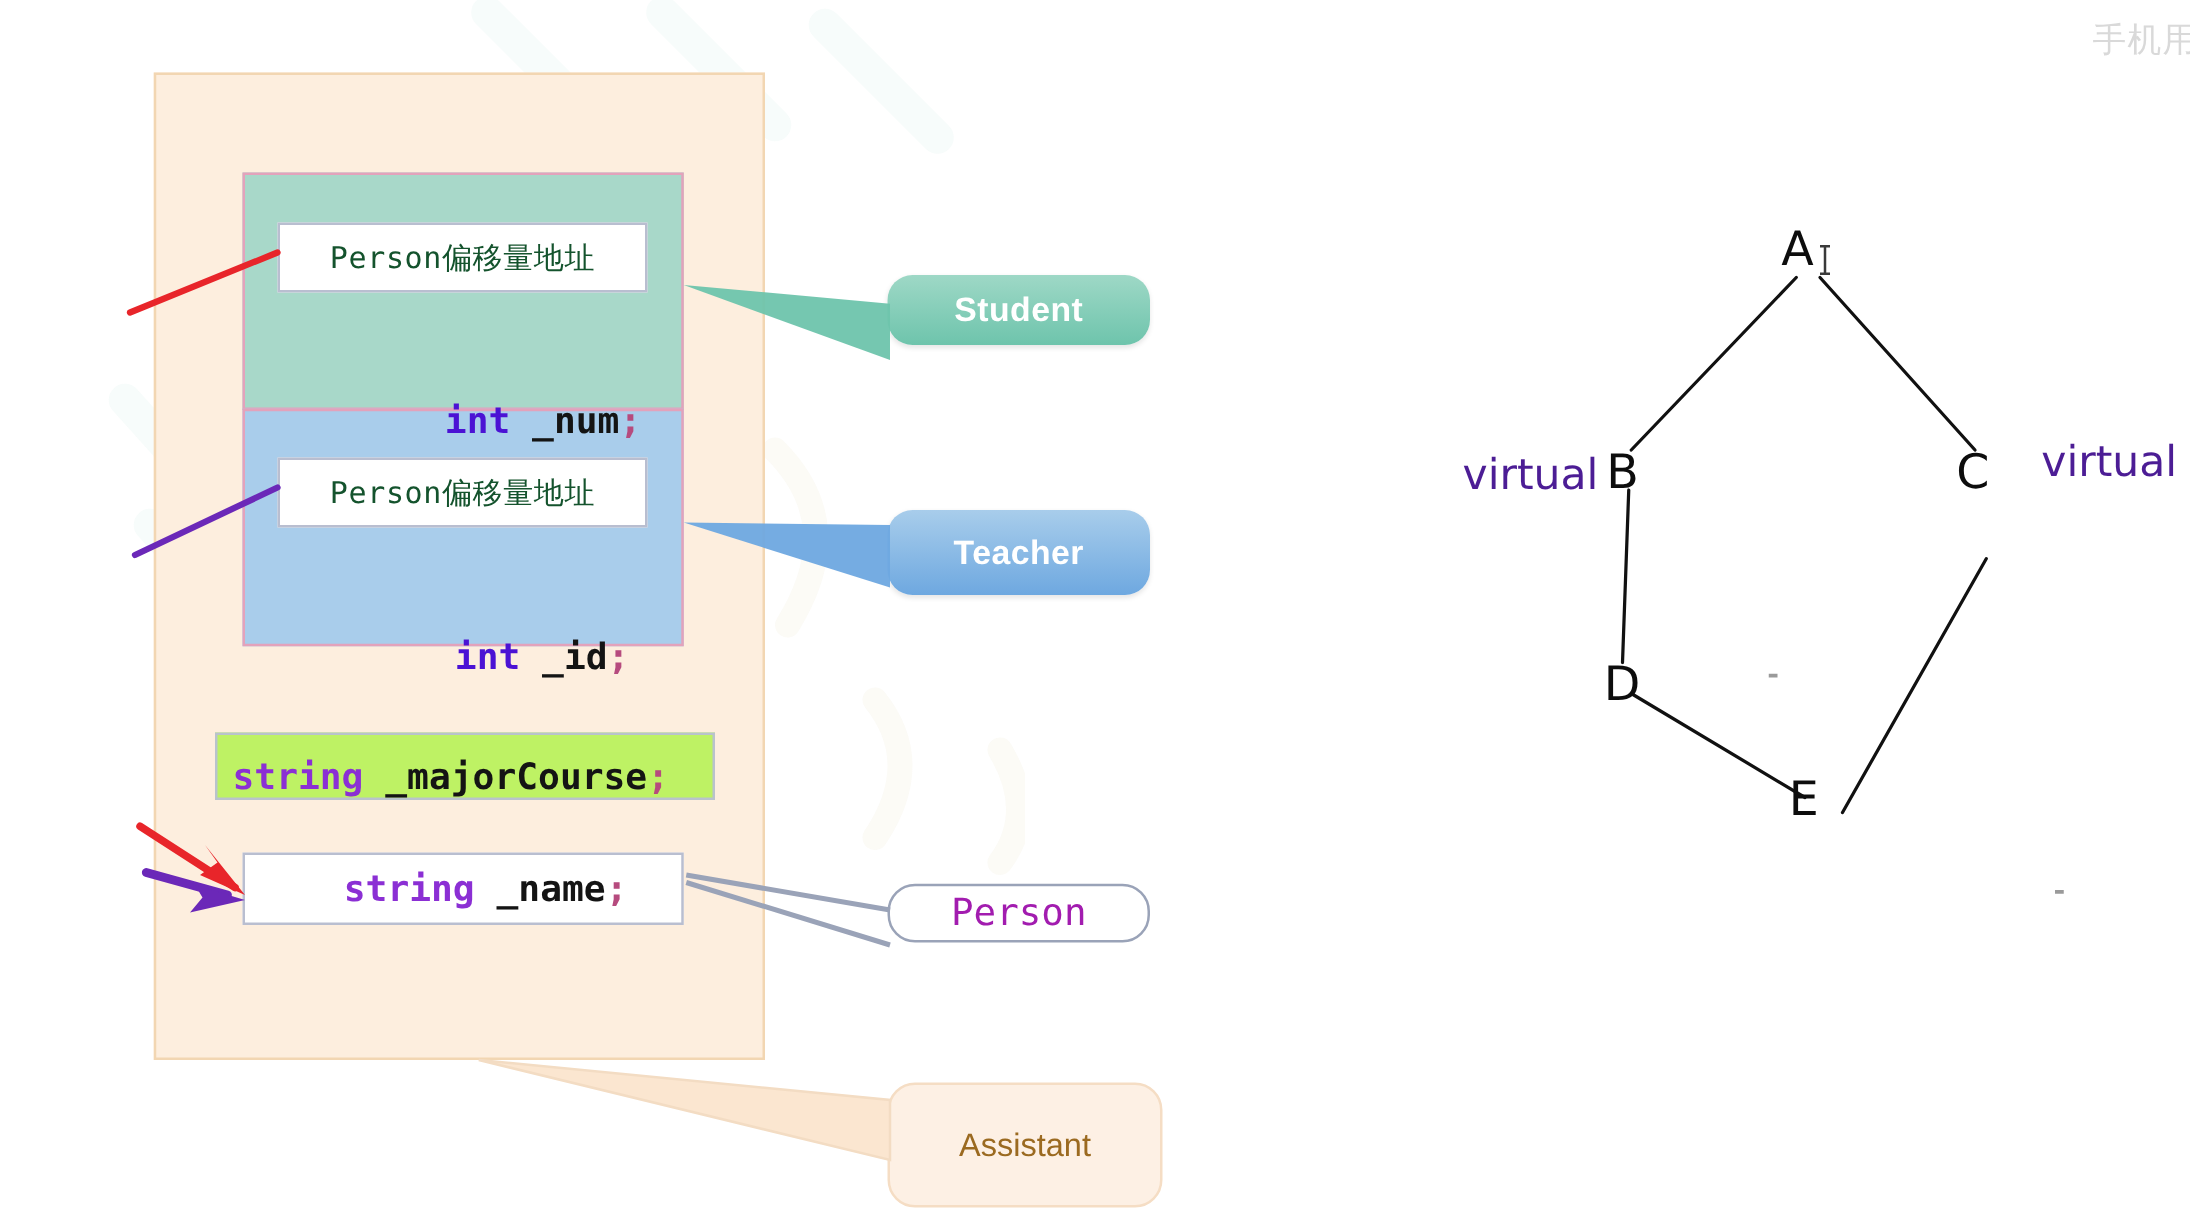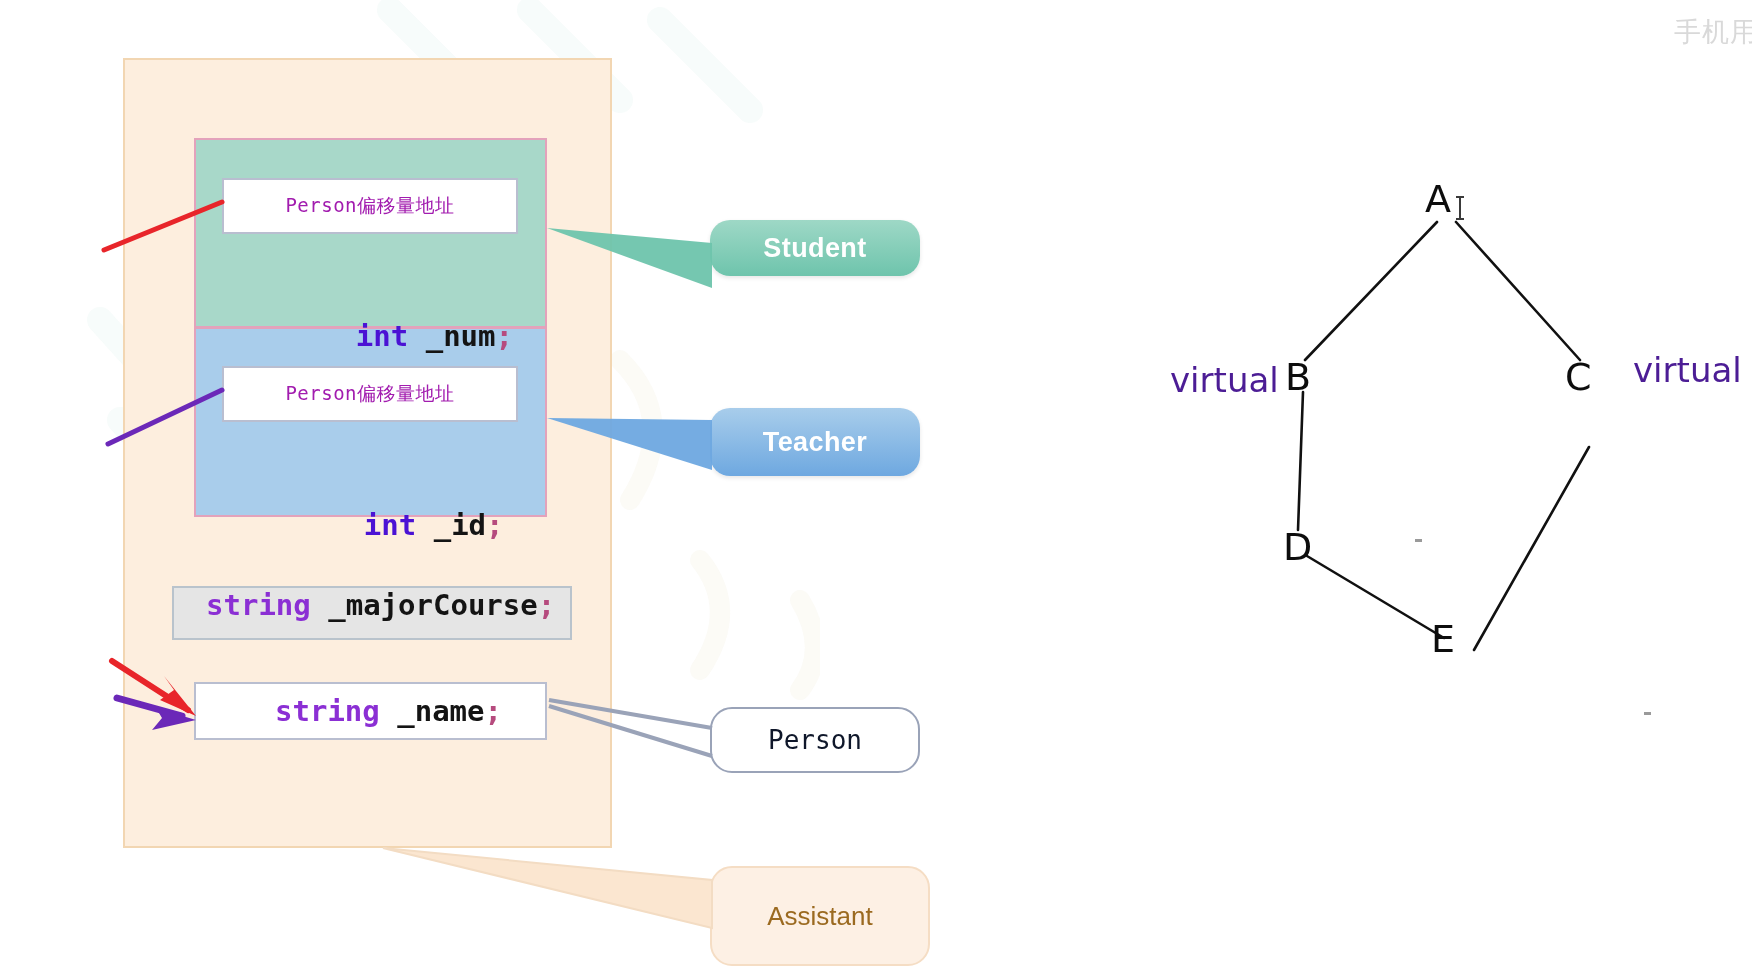--- a/index.html
+++ b/index.html
@@ -86,31 +86,31 @@
   .slot-vptr-2 { left: 222px; top: 366px; width: 296px; height: 56px; }
   .slot-name   { left: 194px; top: 682px; width: 353px; height: 58px; padding-left: 36px; }
 
   .slot-major {
     position: absolute;
     left: 172px;
     top: 586px;
     width: 400px;
     height: 54px;
     box-sizing: border-box;
-    background: #e5e5e5;
+    background: #bef264;
     border: 2px solid #b9c3cc;
     display: flex;
-    align-items: flex-start;
-    padding-left: 32px;
+    align-items: flex-end;
+    padding-left: 12px;
     font-family: "DejaVu Sans Mono", "Liberation Mono", monospace;
   }
 
   .vptr-text {
-    font-size: 19px;
-    color: #a21caf;
+    font-size: 24px;
+    color: #14532d;
     letter-spacing: 0.5px;
   }
 
   .member-line {
     position: absolute;
     font-family: "DejaVu Sans Mono", "Liberation Mono", monospace;
     font-size: 29px;
     font-weight: bold;
     color: #141414;
     white-space: pre;
@@ -160,25 +160,25 @@
     color: #ffffff;
     font-size: 27px;
     font-weight: bold;
     letter-spacing: 0.4px;
     box-shadow: 0 2px 4px rgba(0,0,0,0.10);
   }
   .bubble-person {
     left: 710px;
     top: 707px;
     width: 210px;
-    height: 66px;
+    height: 47px;
     background: #ffffff;
     border: 2px solid #9aa3b8;
-    color: #0f172a;
-    font-size: 26px;
+    color: #a21caf;
+    font-size: 30px;
     font-family: "DejaVu Sans Mono", "Liberation Mono", monospace;
     border-radius: 22px;
   }
   .bubble-assistant {
     left: 710px;
     top: 866px;
     width: 220px;
     height: 100px;
     background: #fdf0e4;
     border: 2px solid #f5ddc4;

